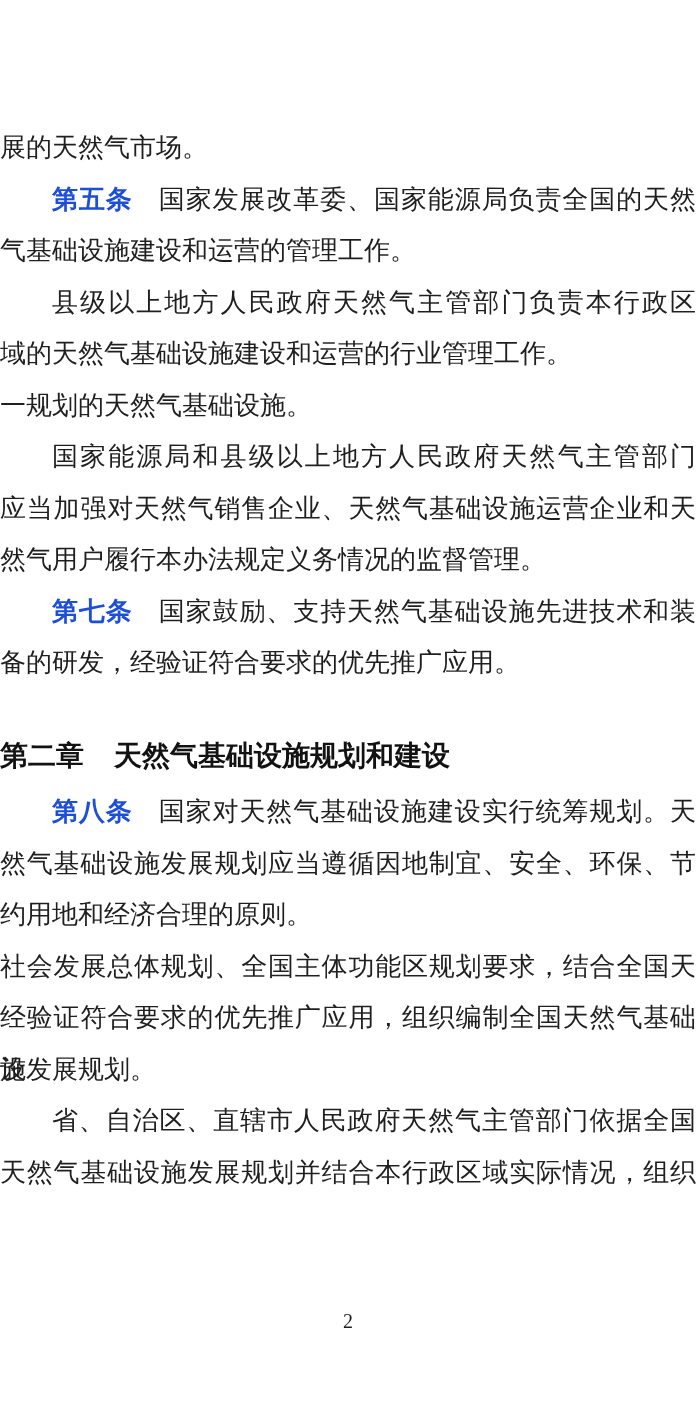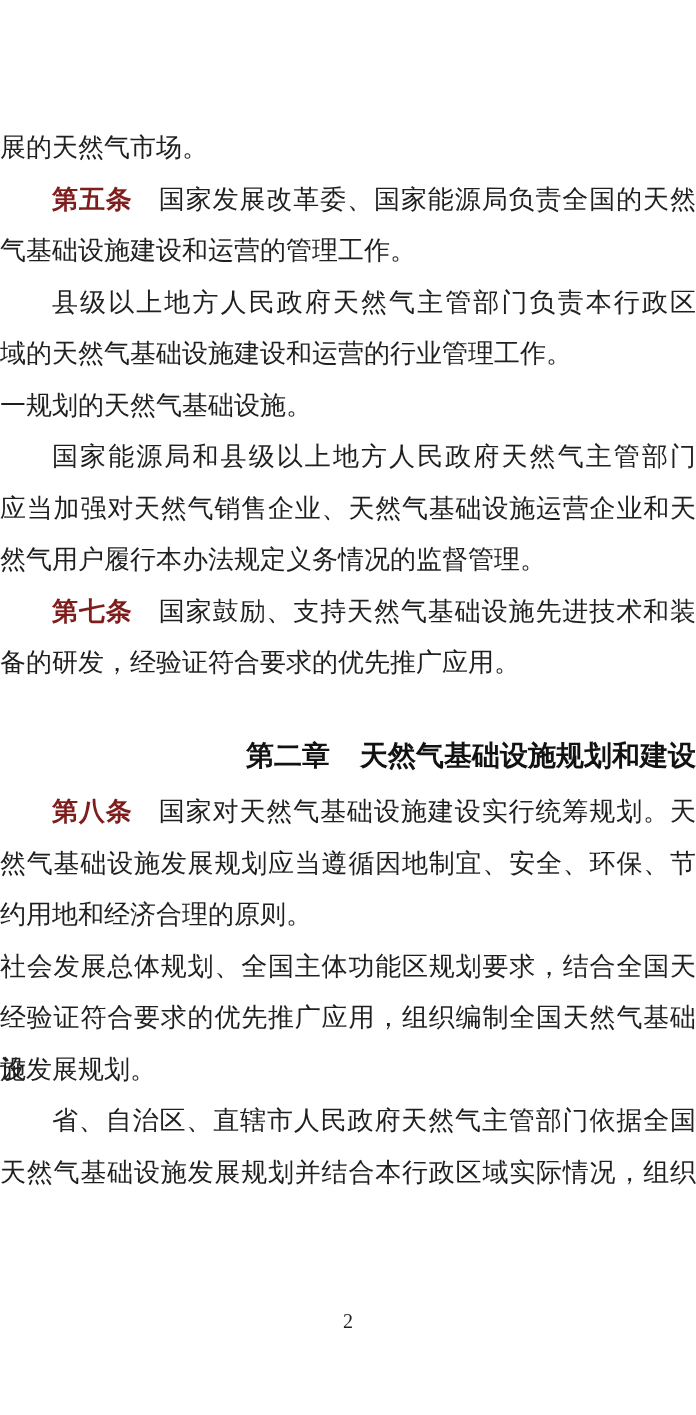--- a/index.html
+++ b/index.html
@@ -34,28 +34,28 @@
   .line.indent {
     text-indent: 52px;
   }
   .line.para-end {
     text-align-last: left;
   }
   .marker {
     font-weight: bold;
     font-family: Liberation Sans, sans-serif;
     margin-right: 26px;
-    color: #7f1d1d;
+    color: #1d4ed8;
   }
   .chapter {
     margin-top: 41px;
     margin-bottom: 5px;
     line-height: 51.5px;
     height: 51.5px;
-    text-align: right;
+    text-align: left;
     font-size: 28px;
     font-weight: bold;
     font-family: "Liberation Sans", "DejaVu Sans", sans-serif;
     color: #121212;
   }
   .chapter .chapter-num {
     margin-right: 30px;
   }
   .page-number {
     position: absolute;

